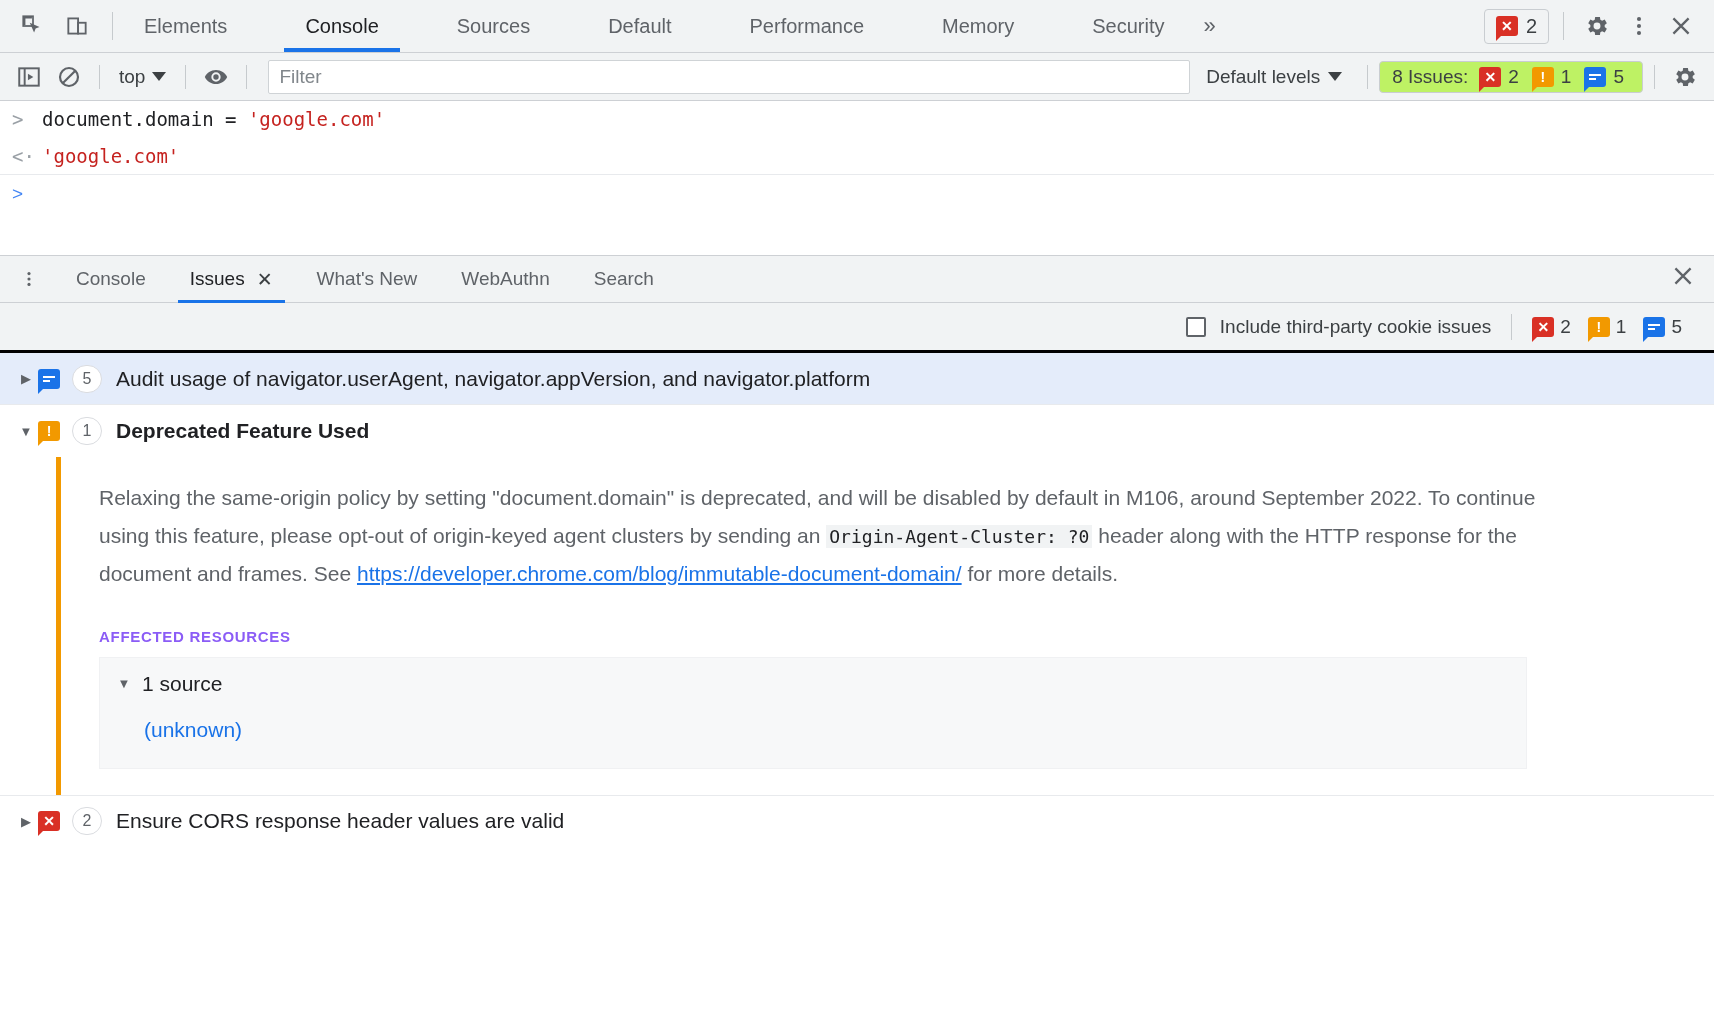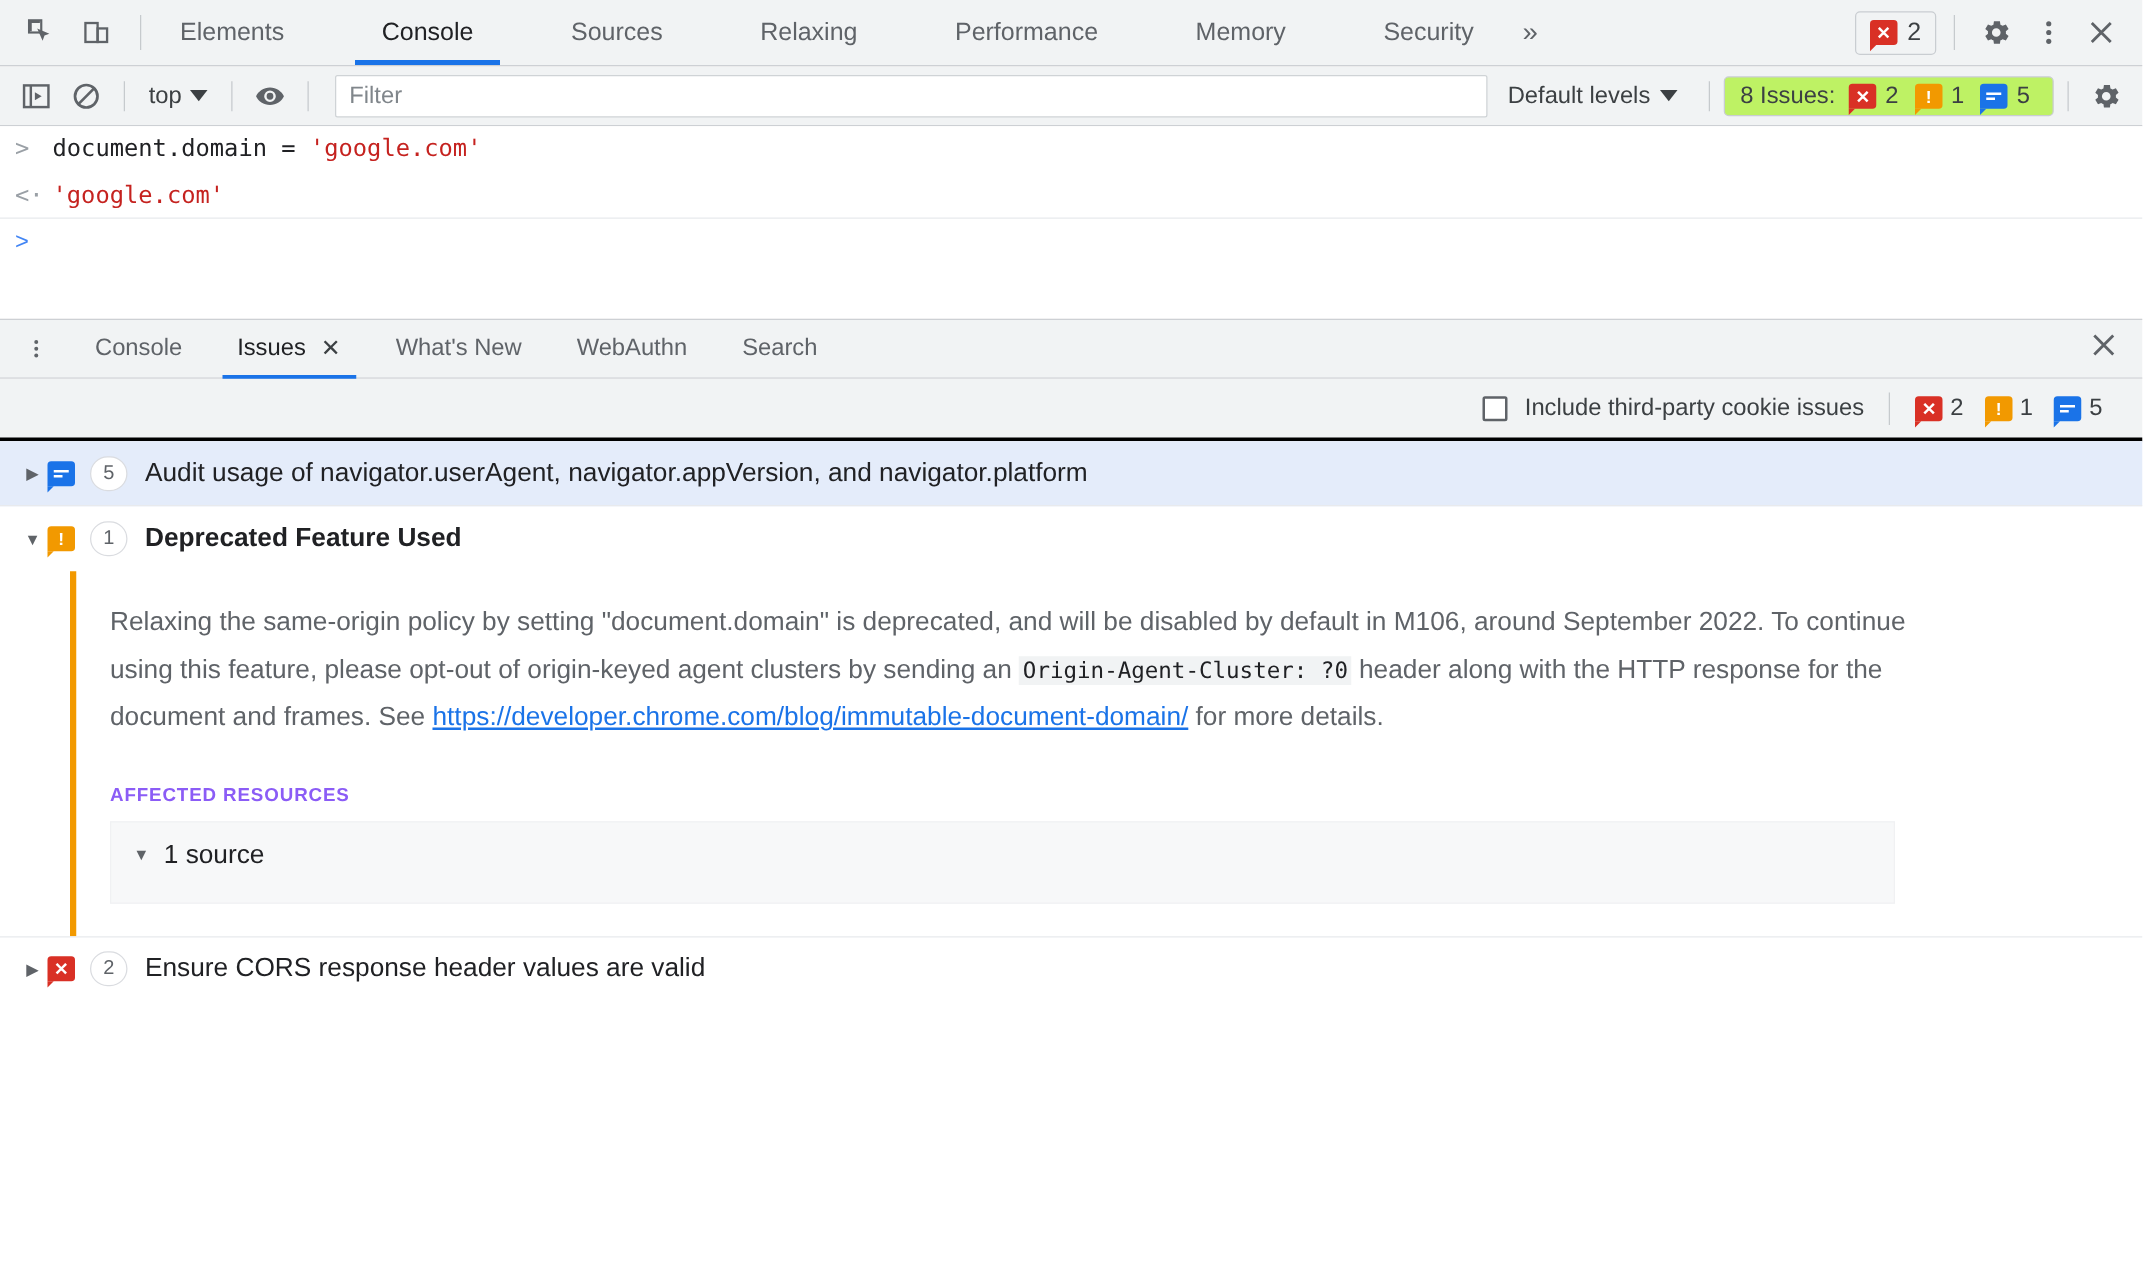--- a/index.html
+++ b/index.html
@@ -198,21 +198,21 @@
     margin-right:14px; padding:0 8px;
     flex:none;
   }
   .issue-title { font-weight:bold; }
   .issue-title.normal { font-weight:normal; }
 
   
   .issue-body {
     border-left:5px solid #f29900;
     margin-left:56px;
-    padding:22px 0 26px 27px;
+    padding:22px 0 26px 38px;
     background:#fff;
   }
   .desc {
     font-size:21px; line-height:1.82;
     color:#5f6368;
     max-width:1440px;
   }
   .code {
     font-family:"DejaVu Sans Mono", monospace;
     font-size:18px;
@@ -270,21 +270,21 @@
     <div class="panel-tab">
         <span>Elements</span>
       </div>
     <div class="panel-tab active">
         <span>Console</span>
       </div>
     <div class="panel-tab">
         <span>Sources</span>
       </div>
     <div class="panel-tab">
-        <span>Relaxing</span>
+        <span>Default</span>
       </div>
     <div class="panel-tab">
         <span>Performance</span>
       </div>
     <div class="panel-tab">
         <span>Memory</span>
       </div>
     <div class="panel-tab">
         <span>Security</span>
       </div>
@@ -487,20 +487,21 @@
       <span>Relaxing the same-origin policy by setting "document.domain" is deprecated, and will be disabled by default in M106, around September 2022. To continue using this feature, please opt-out of origin-keyed agent clusters by sending an </span><span class="code">Origin-Agent-Cluster: ?0</span><span> header along with the HTTP response for the document and frames. See </span><a class="lnk" href="#">https://developer.chrome.com/blog/immutable-document-domain/</a><span> for more details.</span>
     </div>
 
     <div class="aff-head">AFFECTED RESOURCES</div>
 
     <div class="aff-box">
       <div class="aff-toggle">
         <span class="tri">▼</span>
         <span>1 source</span>
       </div>
+      <div class="aff-item">(unknown)</div>
     </div>
   </div>
 
   <div class="issue-row bottom-row" style="border-bottom:none;">
     <span class="tri">▶</span>
     <span class="issue-icon">
       <span class="badge error">
           <span>✕</span>
         </span>
     </span>

